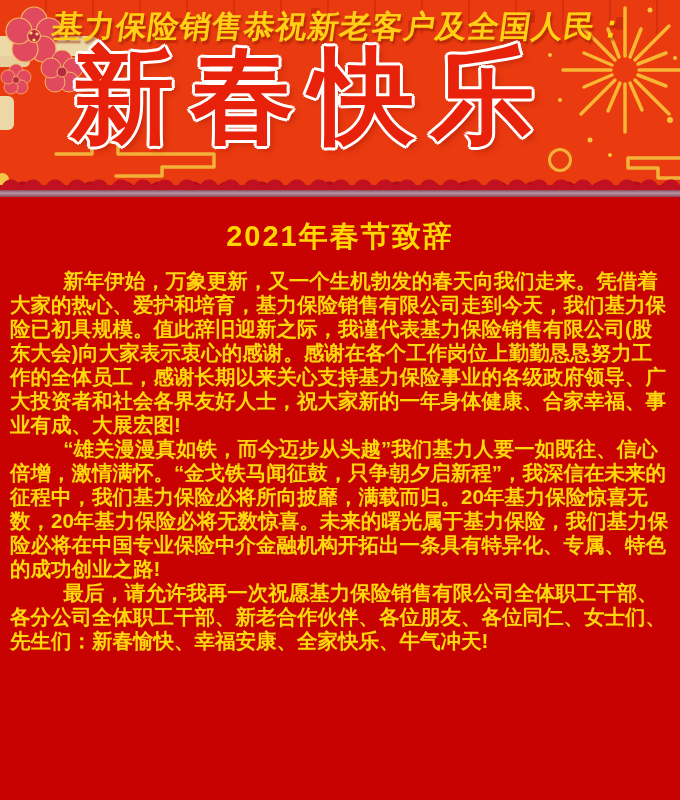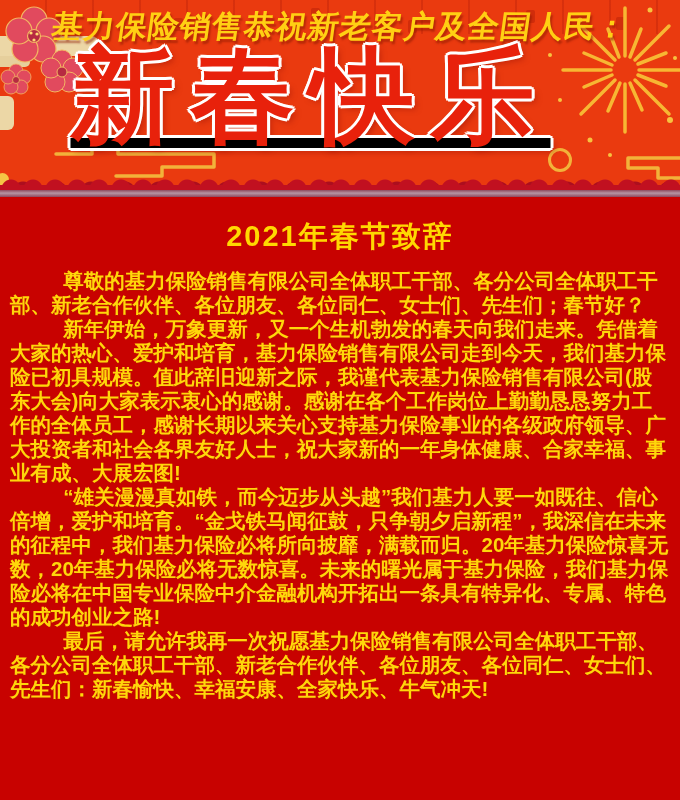--- a/index.html
+++ b/index.html
@@ -11,21 +11,21 @@
   .strings{position:absolute;top:0;left:0;width:680px;height:34px;opacity:.6;
     background:repeating-linear-gradient(90deg,transparent 0 45px,rgba(178,28,8,.55) 45px 47px);}
   .hang{position:absolute;top:12px;left:56px;width:9px;height:13px;border-radius:2px;
     background:rgba(184,32,8,.5);
     box-shadow:118px 6px rgba(184,32,8,.5),255px -4px rgba(184,32,8,.5),
                352px 8px rgba(184,32,8,.5),470px -2px rgba(184,32,8,.5),560px 5px rgba(184,32,8,.5);}
   .slogan{position:absolute;top:6px;left:0;width:680px;text-align:center;
     font-size:31px;font-weight:900;letter-spacing:1px;color:#ffd013;
     transform:skewX(-8deg);
     text-shadow:2px 3px 2px rgba(140,25,0,.55);white-space:nowrap;}
-  .headline-row{position:absolute;top:40px;left:0;width:605px;display:flex;justify-content:center;text-decoration:underline;}
+  .headline-row{position:absolute;top:40px;left:0;width:605px;display:flex;justify-content:center;}
   .headline{font-size:104px;line-height:112px;font-weight:900;color:#e8210b;
     letter-spacing:16px;margin-right:-16px;white-space:nowrap;
     text-shadow:
       3px 0 0 #fff,-3px 0 0 #fff,0 3px 0 #fff,0 -3px 0 #fff,
       2px 2px 0 #fff,-2px 2px 0 #fff,2px -2px 0 #fff,-2px -2px 0 #fff,
       4px 4px 6px rgba(120,0,0,.35);}
   .deco{position:absolute;pointer-events:none;}
   .blossoms{top:0;left:0;}
   .firework{top:0;right:0;}
   .cloud-left{left:52px;bottom:12px;}
@@ -141,20 +141,19 @@
       <div class="headline">新春快乐</div>
     </div>
 
     <div class="scallops"></div>
   </div>
 
   <div class="divider"></div>
 
   <div class="speech">
     <h2 class="speech-title">2021年春节致辞</h2>
-    <p>尊敬的基力保险销售有限公司全体职工干部、各分公司全体职工干部、新老合作伙伴、各位朋友、各位同仁、女士们、先生们；春节好？</p>
     <p>新年伊始，万象更新，又一个生机勃发的春天向我们走来。凭借着大家的热心、爱护和培育，基力保险销售有限公司走到今天，我们基力保险已初具规模。值此辞旧迎新之际，我谨代表基力保险销售有限公司(股东大会)向大家表示衷心的感谢。感谢在各个工作岗位上勤勤恳恳努力工作的全体员工，感谢长期以来关心支持基力保险事业的各级政府领导、广大投资者和社会各界友好人士，祝大家新的一年身体健康、合家幸福、事业有成、大展宏图!</p>
-    <p>“雄关漫漫真如铁，而今迈步从头越”我们基力人要一如既往、信心倍增，爱护和培育。“金戈铁马闻征鼓，只争朝夕启新程”，我深信在未来的征程中，我们基力保险必将所向披靡，满载而归。20年基力保险惊喜无数，20年基力保险必将无数惊喜。未来的曙光属于基力保险，我们基力保险必将在中国专业保险中介金融机构开拓出一条具有特异化、专属、特色的成功创业之路!</p>
+    <p>“雄关漫漫真如铁，而今迈步从头越”我们基力人要一如既往、信心倍增，激情满怀。“金戈铁马闻征鼓，只争朝夕启新程”，我深信在未来的征程中，我们基力保险必将所向披靡，满载而归。20年基力保险惊喜无数，20年基力保险必将无数惊喜。未来的曙光属于基力保险，我们基力保险必将在中国专业保险中介金融机构开拓出一条具有特异化、专属、特色的成功创业之路!</p>
     <p>最后，请允许我再一次祝愿基力保险销售有限公司全体职工干部、各分公司全体职工干部、新老合作伙伴、各位朋友、各位同仁、女士们、先生们：新春愉快、幸福安康、全家快乐、牛气冲天!</p>
 
   </div>
 
 </div>
 
 </body></html>

